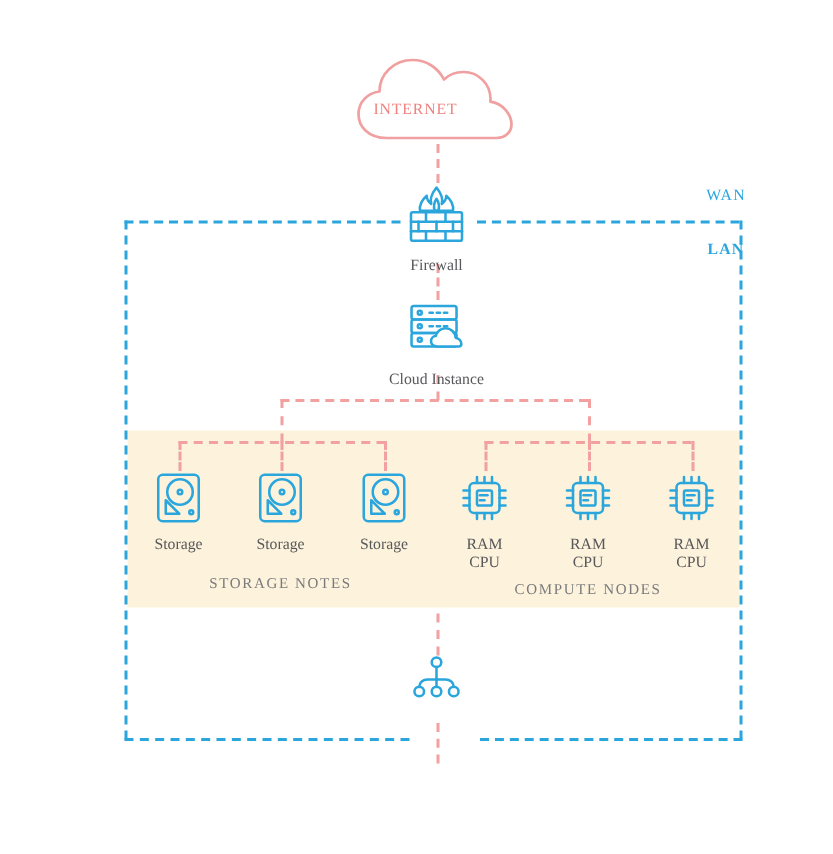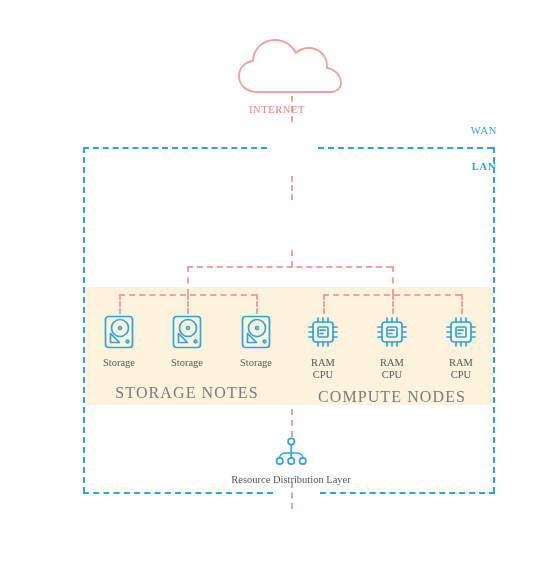--- a/index.html
+++ b/index.html
@@ -74,37 +74,36 @@
     top: 36px;
   }
   #internet-label {
     left: 277px;
     top: 68px;
     transform: translateX(-50%);
     color: #f0827f;
     font-size: 10.5px;
     letter-spacing: 0.6px;
     white-space: nowrap;
-    margin-top: 36px;
   }
 
   
   .zone-label {
     color: #2ba6dd;
     font-size: 10.5px;
     letter-spacing: 0.8px;
     white-space: nowrap;
     transform: translateX(-50%);
     margin-left: 20px;
   }
 
   
   .section-caption {
     color: #7a7a7d;
-    font-size: 16px;
+    font-size: 10px;
     letter-spacing: 1.1px;
     white-space: nowrap;
     transform: translateX(-50%);
   }
 </style>
 </head>
 <body>
 
 <div id="canvas">
 
@@ -153,21 +152,64 @@
       <path d="M22 56 C9 56 3 48 3 40 C3 32 9 26 17 25 C17 13 27 4 39 4 C48 4 56 9 60 17
                C63 14 68 12 73 12 C83 12 91 20 91 30 C91 30.6 91 31.2 90.9 31.8
                C99 33 105 40 105 47 C105 52 101 56 95 56 Z"></path>
     </svg>
   </div>
   <div class="abs" id="internet-label">INTERNET</div>
 
   <div class="abs zone-label" style="left:464px; top:125px;">WAN</div>
   <div class="abs zone-label" style="left:464px; top:161px;font-weight:bold;">LAN</div>
 
-
+  <div class="abs node" style="left:291px; top:122px;">
+    <span class="icon">
+      <svg width="44" height="42" viewBox="0 0 44 42" fill="none" stroke="#2ba6dd" stroke-width="1.7" stroke-linecap="round" stroke-linejoin="round">
+
+        <path d="M22 3 C18.5 7.5 17.5 11 18.5 14 C16.5 12.5 15.5 10.5 15.5 8.5
+                 C12 11.5 10.5 15 11 18.5 L33 18.5 C33.5 15 32 11.5 28.5 8.5
+                 C28.5 10.5 27.5 12.5 25.5 14 C26.5 11 25.5 7.5 22 3 Z"></path>
+        <path d="M22 10.5 C20.3 13 19.9 15.3 20.7 18.5 L23.3 18.5 C24.1 15.3 23.7 13 22 10.5 Z"></path>
+
+        <rect x="5" y="19.5" width="34" height="19" rx="1.2"></rect>
+        <line x1="5" y1="25.8" x2="39" y2="25.8"></line>
+        <line x1="5" y1="32.2" x2="39" y2="32.2"></line>
+        <line x1="15" y1="19.5" x2="15" y2="25.8"></line>
+        <line x1="28" y1="19.5" x2="28" y2="25.8"></line>
+        <line x1="10" y1="25.8" x2="10" y2="32.2"></line>
+        <line x1="22" y1="25.8" x2="22" y2="32.2"></line>
+        <line x1="33" y1="25.8" x2="33" y2="32.2"></line>
+        <line x1="15" y1="32.2" x2="15" y2="38.5"></line>
+        <line x1="28" y1="32.2" x2="28" y2="38.5"></line>
+      </svg>
+    </span>
+    <span class="label">Firewall</span>
+  </div>
+
+  <div class="abs node" style="left:291px; top:200px;">
+    <span class="icon">
+      <svg width="48" height="40" viewBox="0 0 48 40" fill="none" stroke="#2ba6dd" stroke-width="1.7" stroke-linecap="round" stroke-linejoin="round">
+
+        <rect x="7" y="4" width="30" height="9" rx="1.5"></rect>
+        <rect x="7" y="13" width="30" height="9" rx="1.5"></rect>
+        <rect x="7" y="22" width="30" height="9" rx="1.5"></rect>
+        <circle cx="12.5" cy="8.5" r="1.3"></circle>
+        <circle cx="12.5" cy="17.5" r="1.3"></circle>
+        <circle cx="12.5" cy="26.5" r="1.3"></circle>
+        <line x1="19" y1="8.5" x2="31" y2="8.5" stroke-dasharray="2.2 2.6"></line>
+        <line x1="19" y1="17.5" x2="31" y2="17.5" stroke-dasharray="2.2 2.6"></line>
+
+        <path d="M24 31 C21.5 31 20 29.3 20 27.4 C20 25.6 21.4 24.1 23.2 24
+                 C23.8 21 26.4 18.8 29.6 18.8 C33.2 18.8 36.2 21.6 36.4 25.1
+                 C38.6 25.5 40.2 27.3 40.2 29.3 C40.2 30.3 39.5 31 38.4 31 Z" fill="#ffffff"></path>
+      </svg>
+    </span>
+    <span class="label">Cloud Instance</span>
+  </div>
 
   <div class="abs node" style="left:119px; top:314px;">
     <span class="icon">
       <svg width="34" height="36" viewBox="0 0 34 36" fill="none" stroke="#2ba6dd" stroke-width="1.7" stroke-linecap="round" stroke-linejoin="round">
         <rect x="3.5" y="2.5" width="27" height="31" rx="3"></rect>
         <circle cx="18" cy="14" r="8.5"></circle>
         <circle cx="18" cy="14" r="1.5"></circle>
         <path d="M8.5 28.5 L8.5 19.5 L17.5 28.5 Z"></path>
         <circle cx="25.5" cy="27.5" r="1.3"></circle>
       </svg>
@@ -284,17 +326,16 @@
       <svg width="36" height="30" viewBox="0 0 36 30" fill="none" stroke="#2ba6dd" stroke-width="1.7" stroke-linecap="round" stroke-linejoin="round">
         <circle cx="18" cy="4.5" r="3.2"></circle>
         <line x1="18" y1="7.7" x2="18" y2="16"></line>
         <path d="M6.5 21 C6.5 18 9 16 12 16 L24 16 C27 16 29.5 18 29.5 21"></path>
         <line x1="18" y1="16" x2="18" y2="21"></line>
         <circle cx="6.5" cy="24" r="3.2"></circle>
         <circle cx="18" cy="24" r="3.2"></circle>
         <circle cx="29.5" cy="24" r="3.2"></circle>
       </svg>
     </span>
-    <span class="label">Resource Distribution Layer</span>
   </div>
 
 
 </div>
 
 </body></html>

